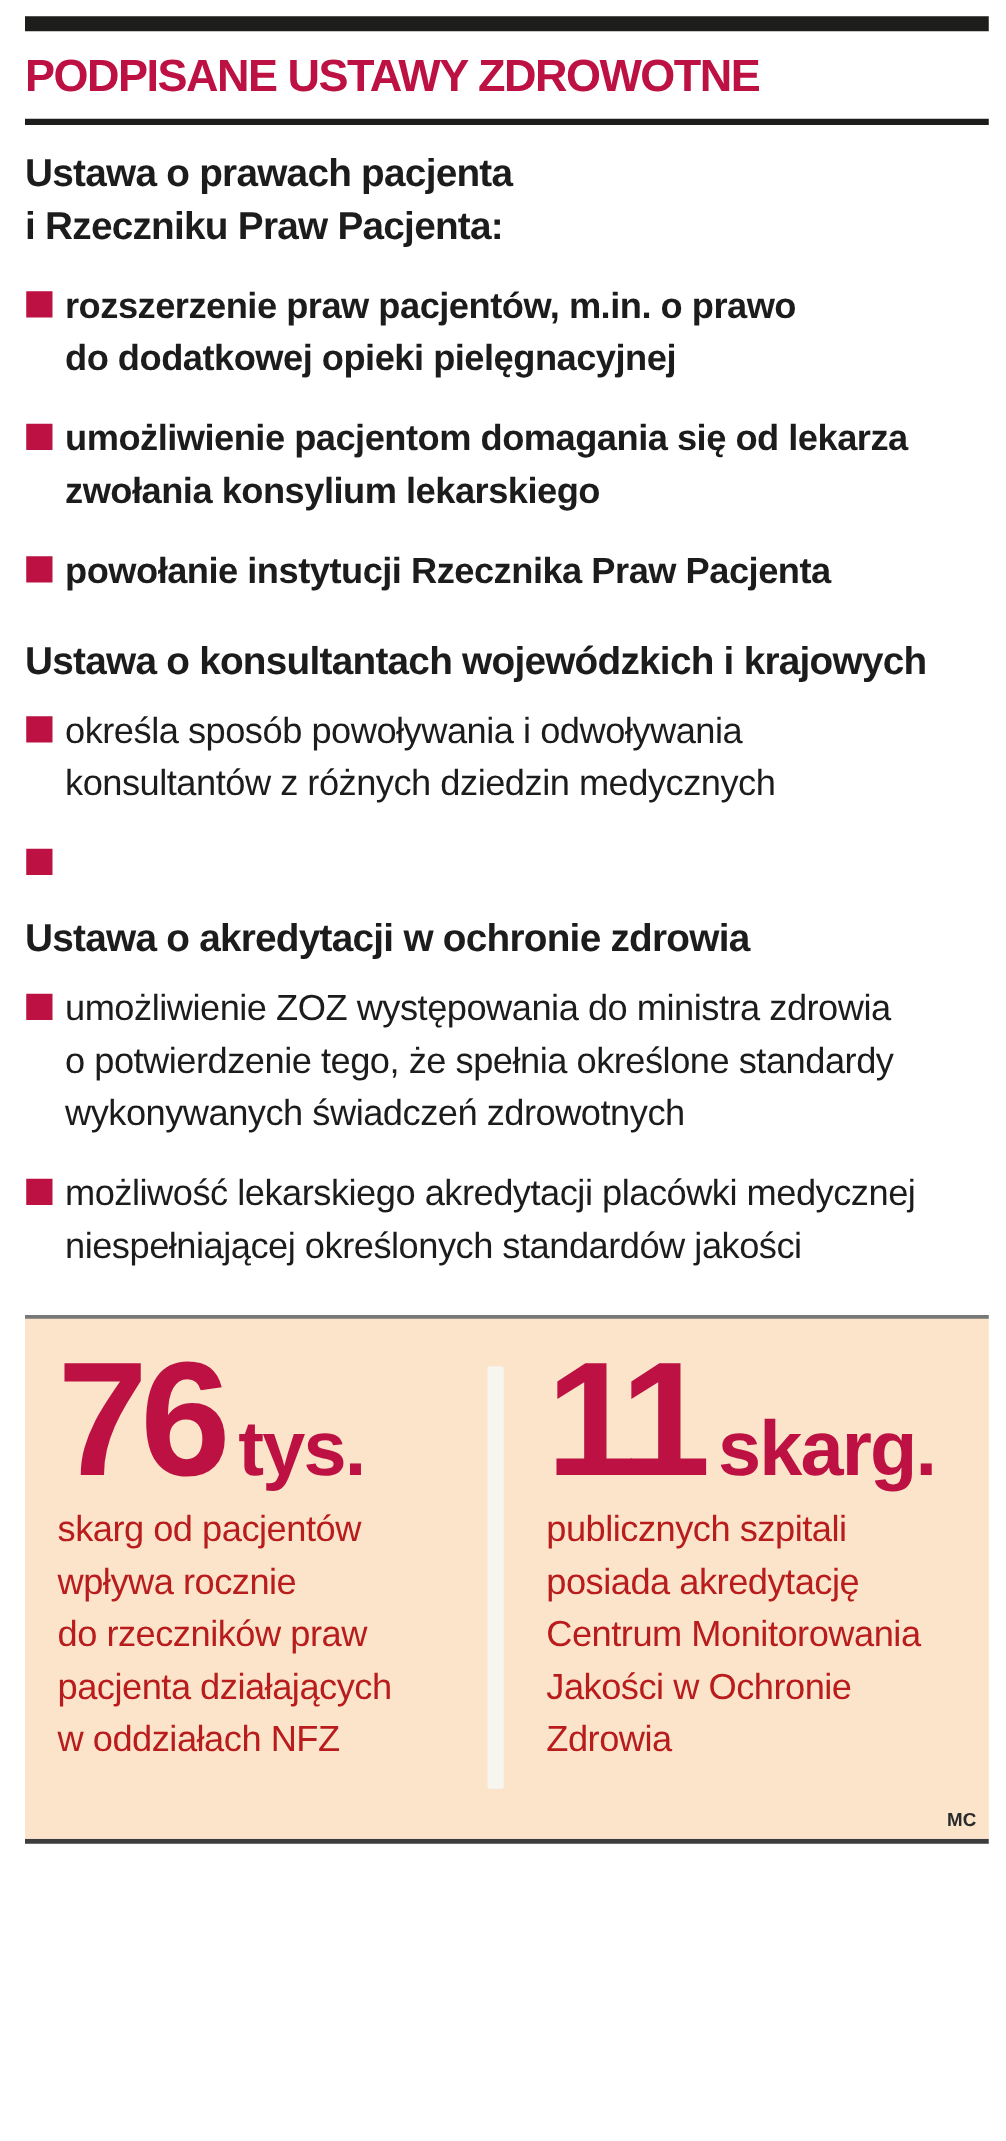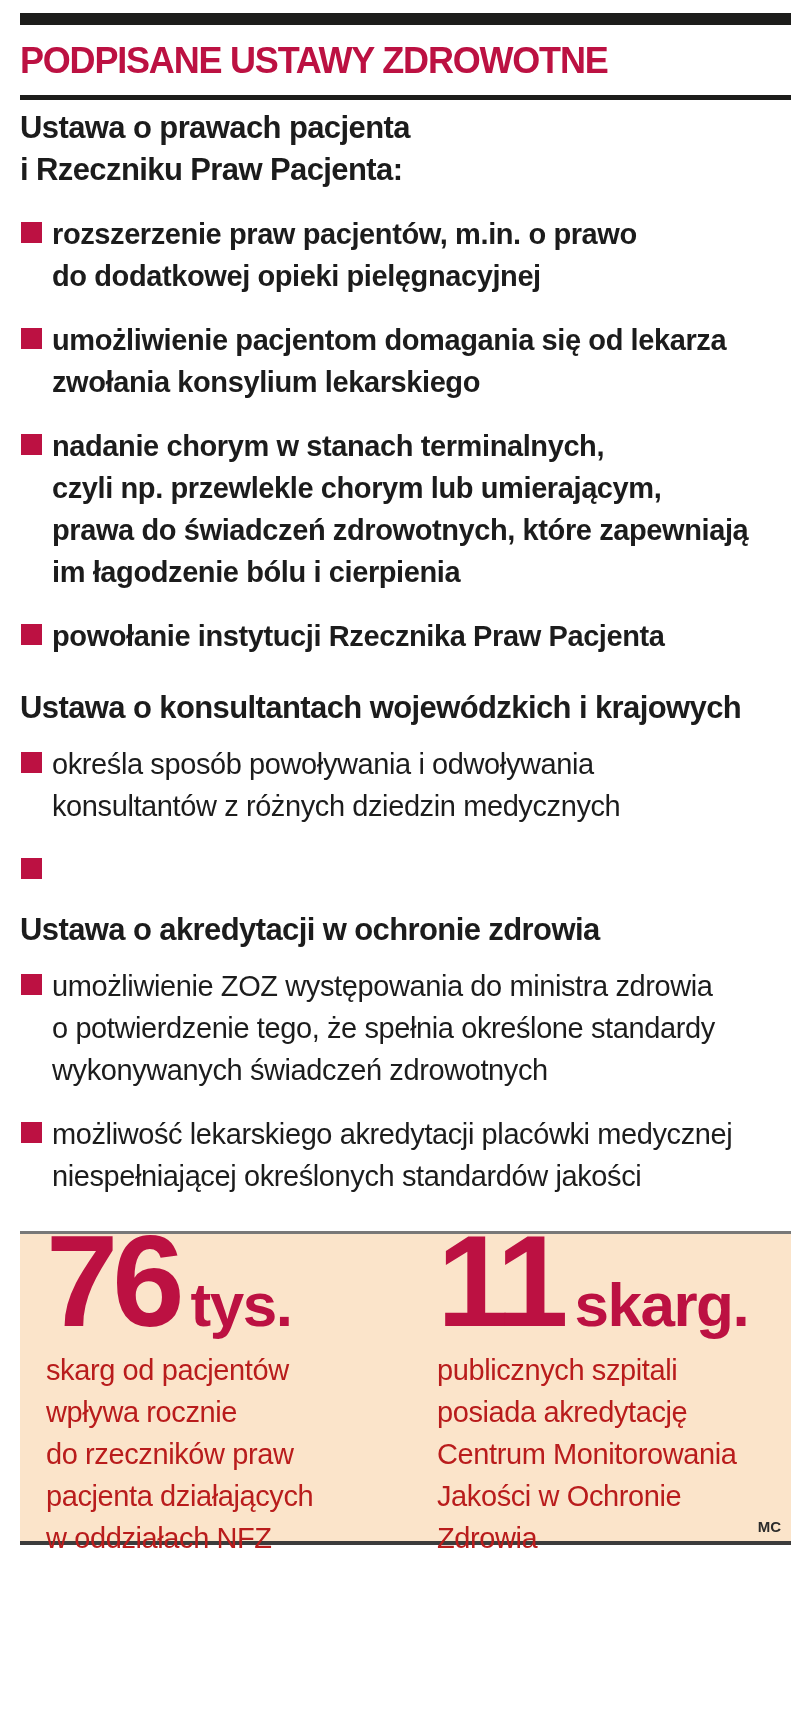--- a/index.html
+++ b/index.html
@@ -13,39 +13,38 @@
   .page-title{
     margin:18px 0 0 0;font-size:36px;font-weight:bold;letter-spacing:-1.2px;
     color:var(--accent);line-height:1.0;
   }
   .title-rule{height:5px;background:var(--bar);margin-top:16px;}
 
   .sec-h{
     margin:30px 0 0 0;font-size:31px;font-weight:bold;line-height:42px;
     letter-spacing:-0.6px;white-space:pre-line;color:var(--text);
   }
-  section.first .sec-h{margin-top:7px;}
+  section.first .sec-h{margin-top:18px;}
   .bullets{margin-top:14px;}
   section.first .bullets{margin-top:22px;font-weight:bold;}
   .bullet{display:flex;margin:0 0 22px 0;}
   .bullet:last-child{margin-bottom:0;}
   .sq{
     flex:none;width:21px;height:21px;background:var(--accent);
     margin:9px 10px 0 1px;
   }
   .bullet p{
     margin:0;font-size:29px;line-height:42px;letter-spacing:-0.4px;
     white-space:pre-line;
   }
 
   .statsbox{
-    position:relative;display:flex;margin-top:34px;height:310px;box-sizing:border-box;
+    position:relative;display:flex;margin-top:34px;height:419px;box-sizing:border-box;
     background:var(--peach);border-top:3px solid var(--rulegray);
-    padding:8px 10px 0 26px;
-    align-items:center;
+    padding:24px 10px 0 26px;
   }
   .stat{flex:1 1 0;min-width:0;}
   .stat.right{padding-left:34px;}
   .bignum{display:flex;align-items:baseline;height:112px;}
   .num{
     font-size:130px;font-weight:bold;color:var(--accent);
     letter-spacing:-6px;line-height:112px;
   }
   .unit{
     font-size:62px;font-weight:bold;color:var(--accent);
@@ -82,27 +81,20 @@
     <div class="bullets">
       <div class="bullet">
         <span class="sq"></span>
         <p>rozszerzenie praw pacjentów, m.in. o prawo
 do dodatkowej opieki pielęgnacyjnej</p>
       </div>
       <div class="bullet">
         <span class="sq"></span>
         <p>umożliwienie pacjentom domagania się od lekarza
 zwołania konsylium lekarskiego</p>
-      </div>
-      <div class="bullet">
-        <span class="sq"></span>
-        <p>nadanie chorym w stanach terminalnych,
-czyli np. przewlekle chorym lub umierającym,
-prawa do świadczeń zdrowotnych, które zapewniają
-im łagodzenie bólu i cierpienia</p>
       </div>
       <div class="bullet">
         <span class="sq"></span>
         <p>powołanie instytucji Rzecznika Praw Pacjenta</p>
       </div>
     </div>
   </section>
 
   <section>
     <h2 class="sec-h">Ustawa o konsultantach wojewódzkich i krajowych</h2>

